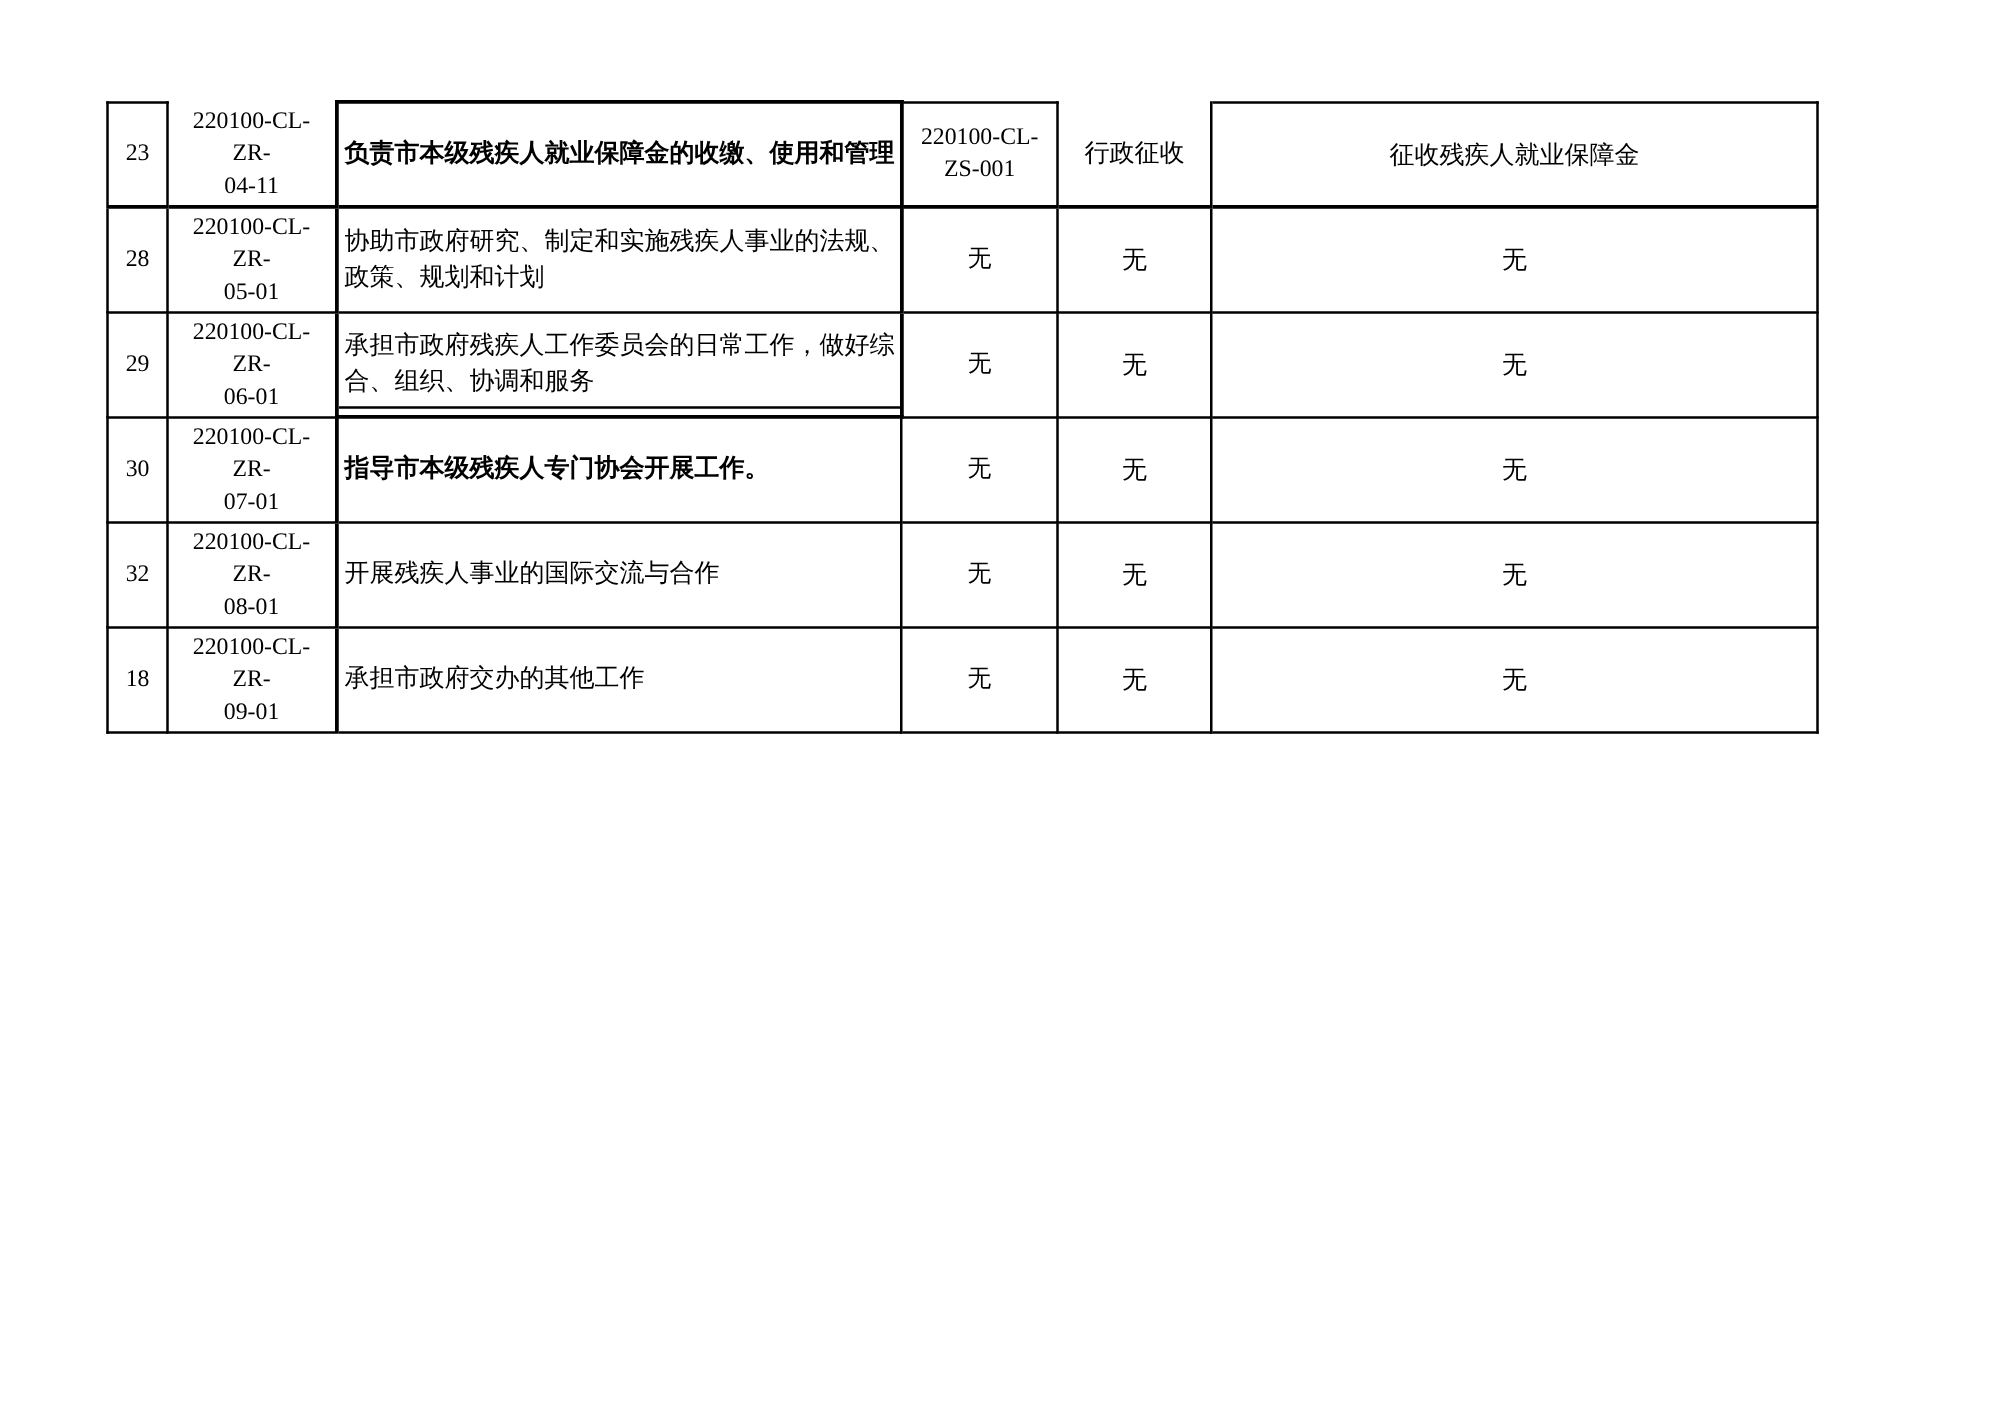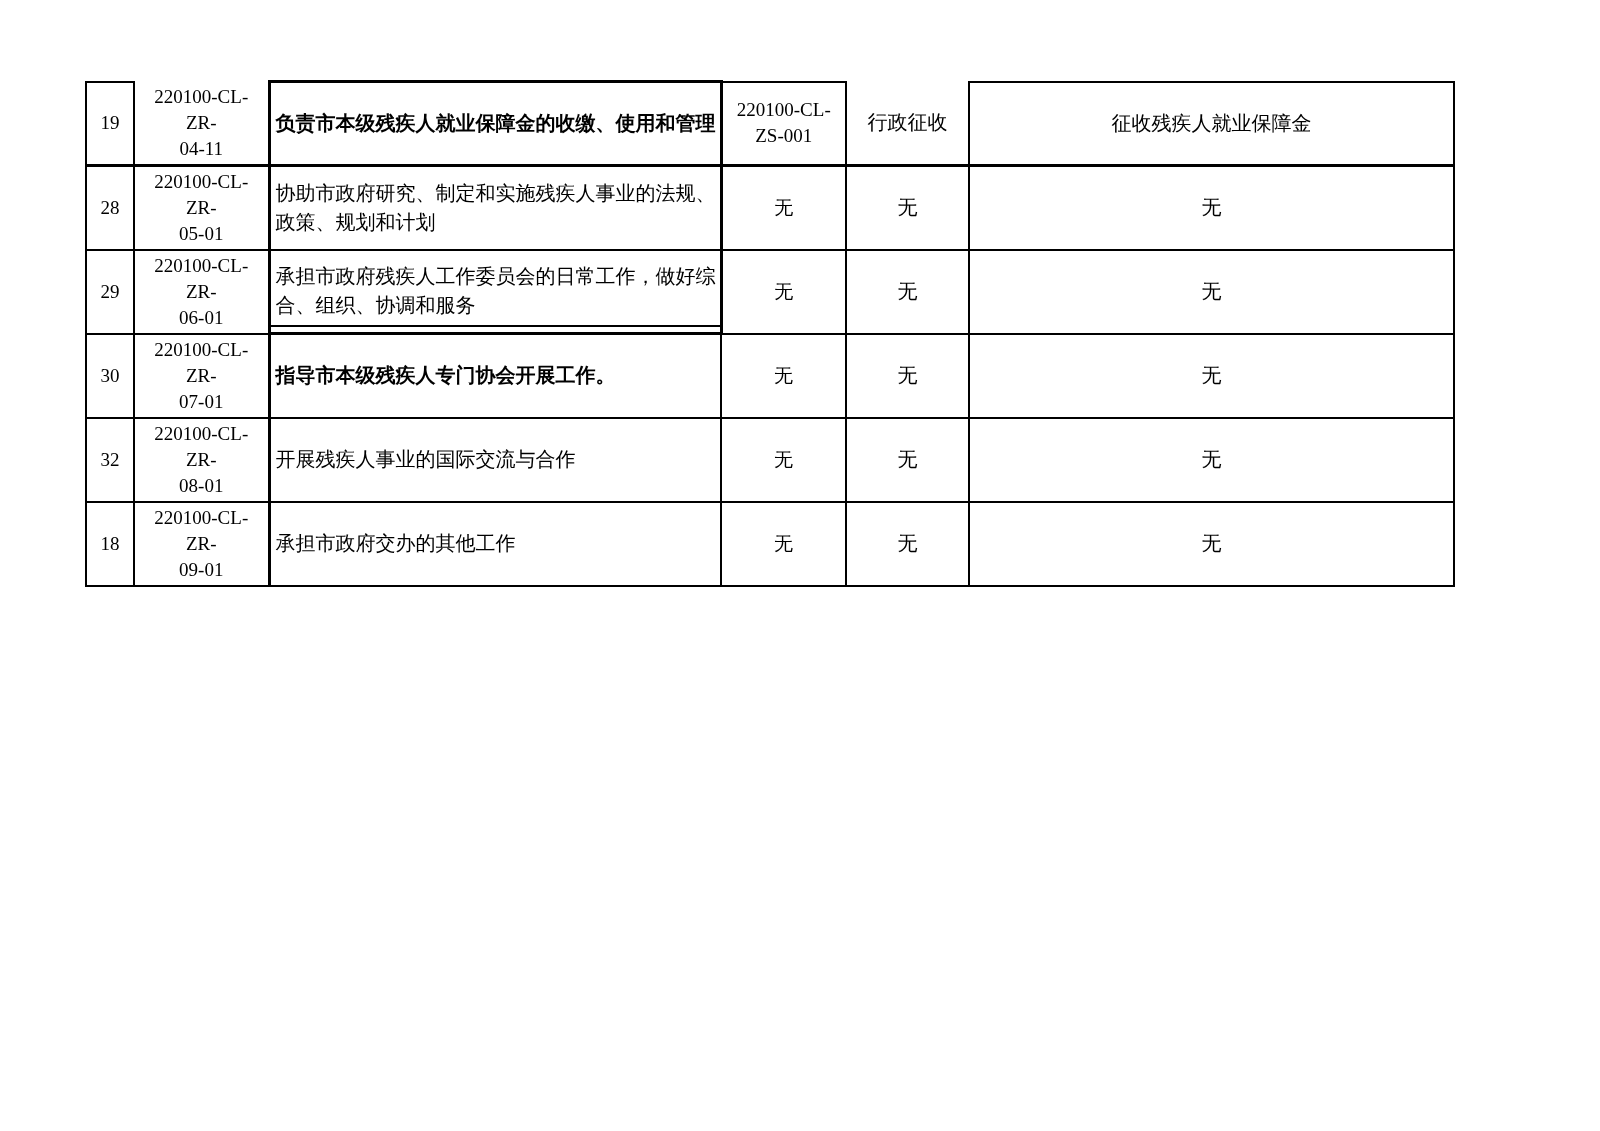--- a/index.html
+++ b/index.html
@@ -73,21 +73,21 @@
     <colgroup>
       <col style="width:48px">
       <col style="width:135px">
       <col style="width:452px">
       <col style="width:125px">
       <col style="width:123px">
       <col style="width:485px">
     </colgroup>
     <tbody id="table-body">
         <tr>
-    <td class="c-no">19</td>
+    <td class="c-no">23</td>
     <td class="c-code">220100-CL-ZR-<br>04-11</td>
     <td class="c-desc bold">负责市本级残疾人就业保障金的收缴、使用和管理</td>
     <td class="c-zs">220100-CL-<br>ZS-001</td>
     <td class="c-type">行政征收</td>
     <td class="c-item">征收残疾人就业保障金</td>
   </tr>
         <tr>
     <td class="c-no">28</td>
     <td class="c-code">220100-CL-ZR-<br>05-01</td>
     <td class="c-desc">协助市政府研究、制定和实施残疾人事业的法规、政策、规划和计划</td>

